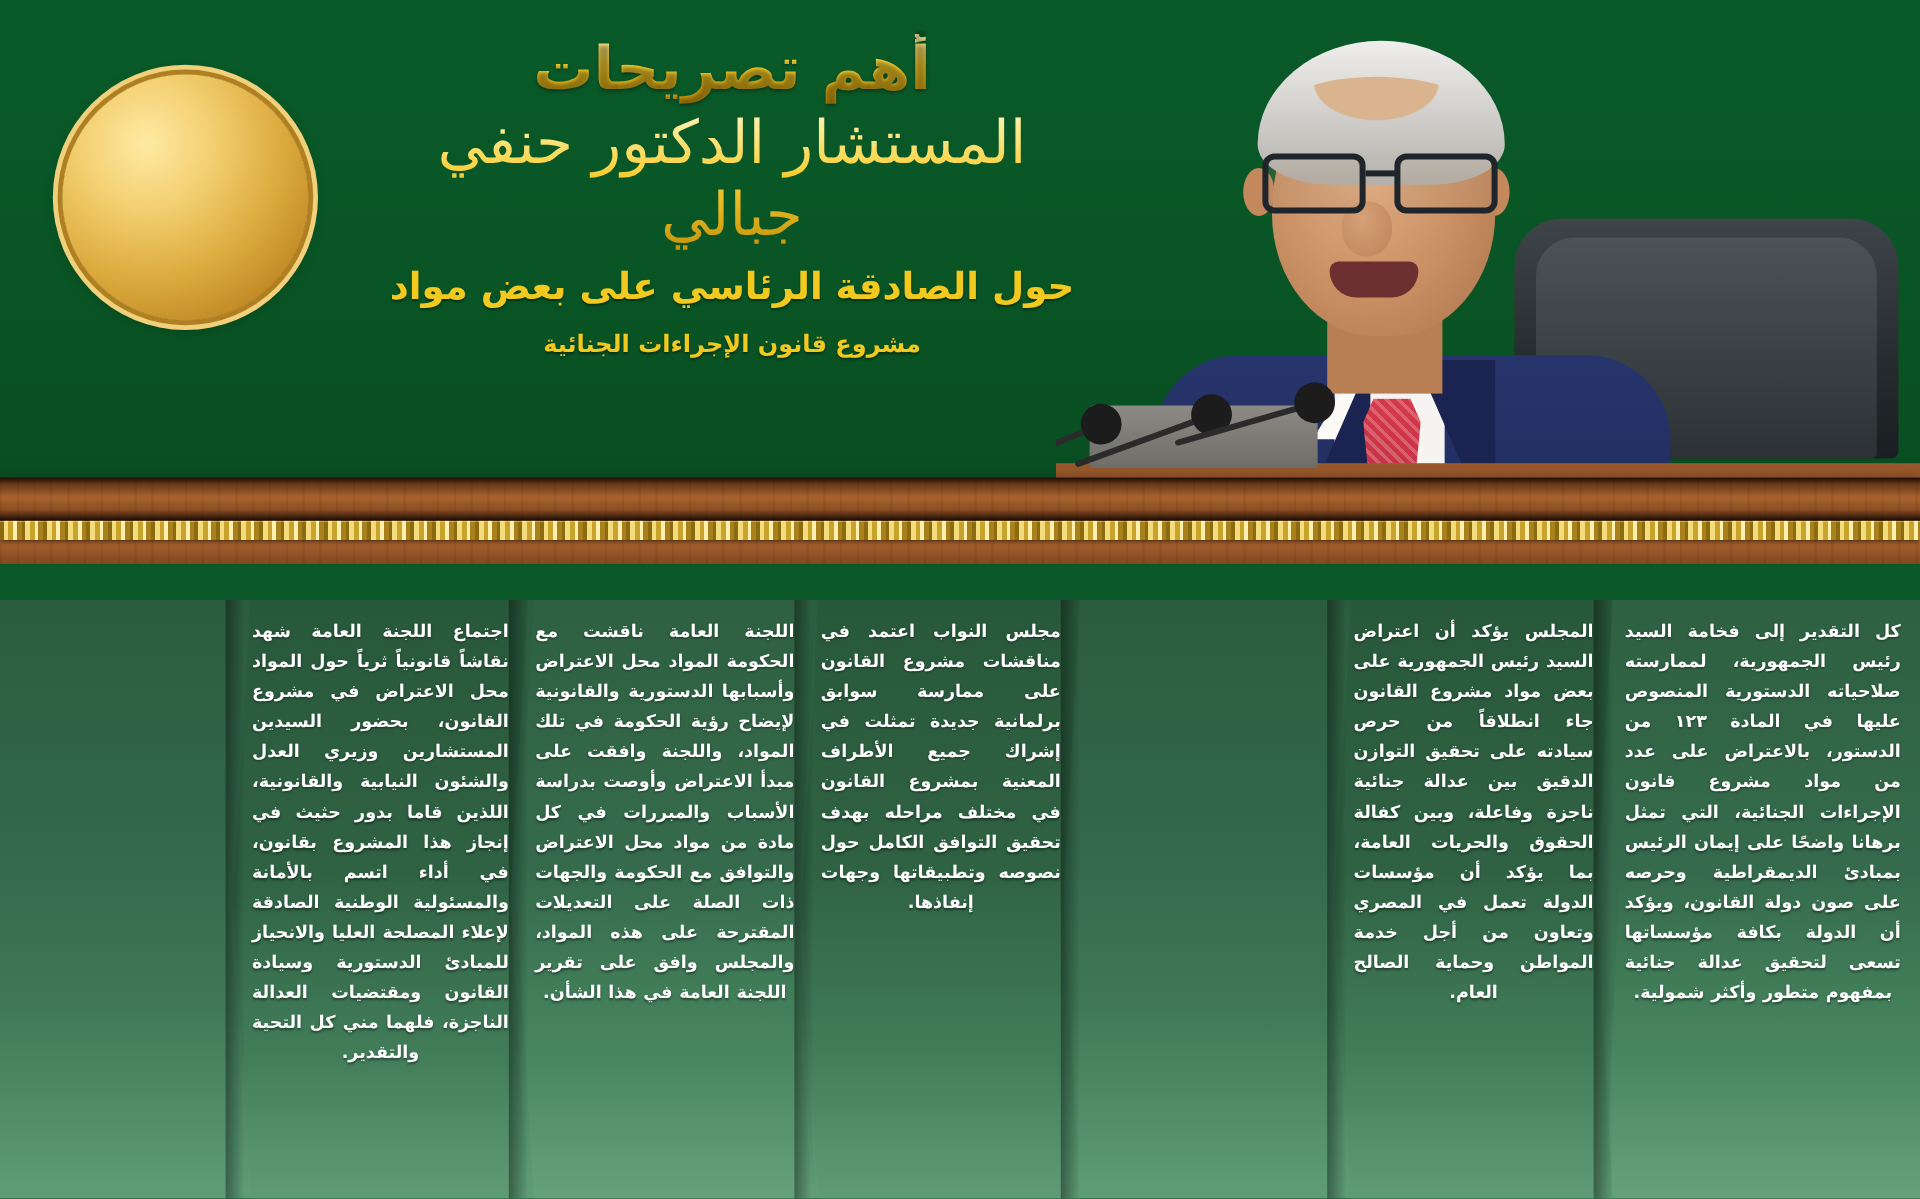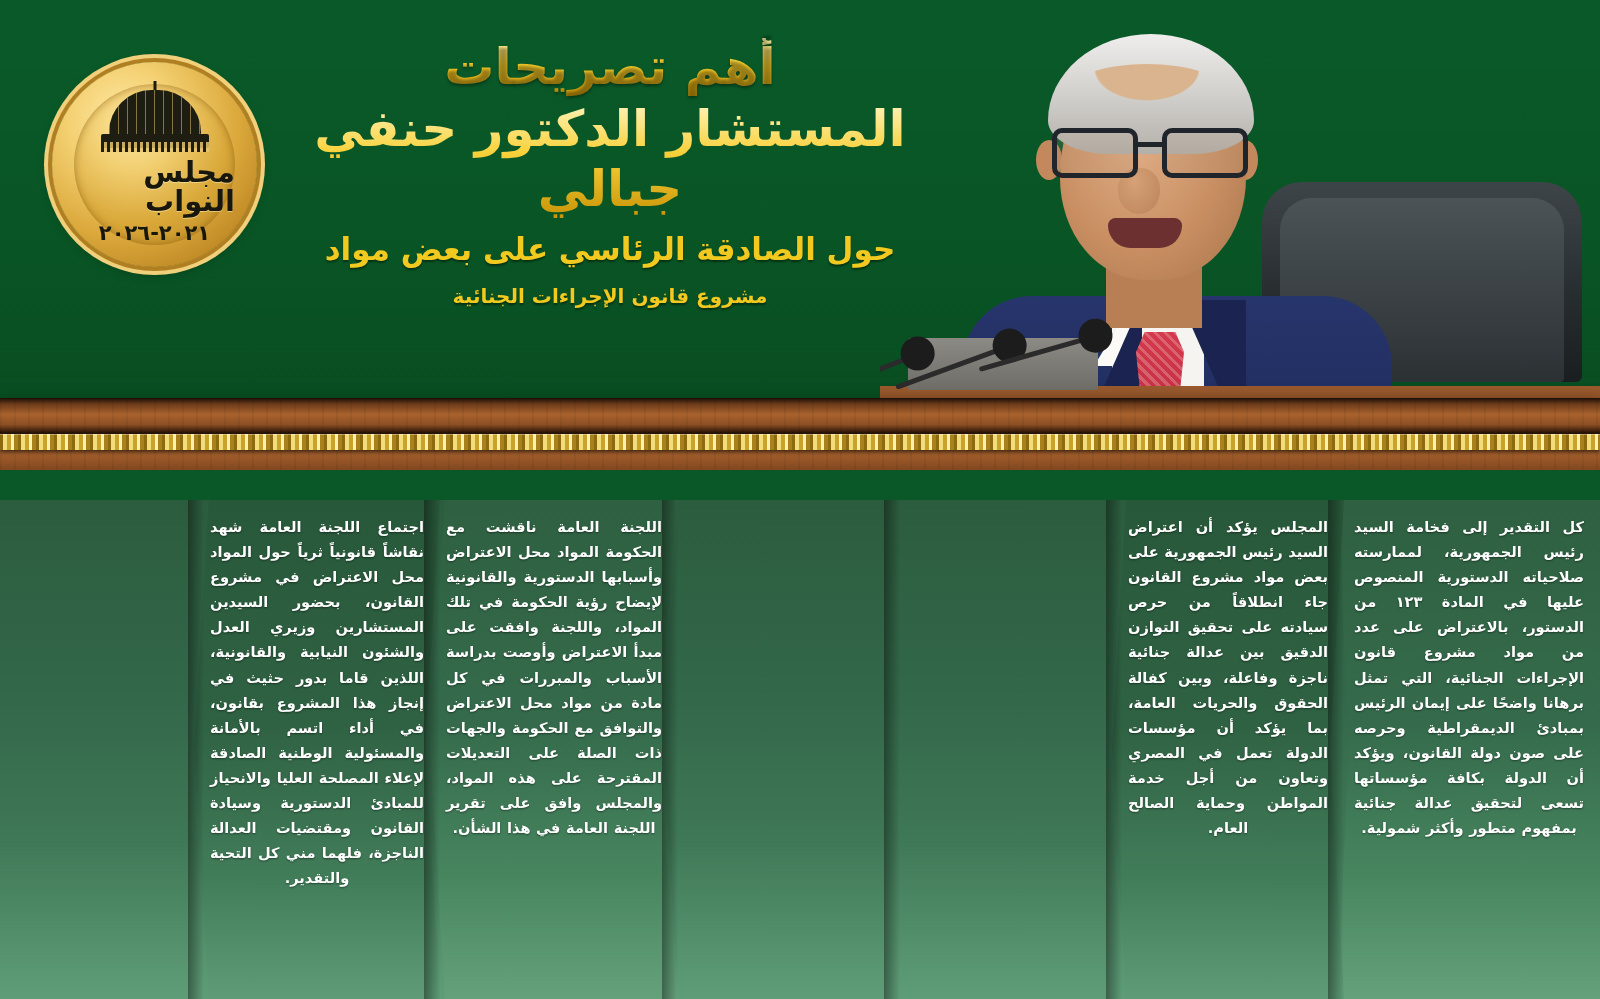--- a/index.html
+++ b/index.html
@@ -64,31 +64,31 @@
   .seal-word{
     font-size:29px;font-weight:700;color:#17170d;line-height:1;margin-top:6px;
     text-shadow:0 1px 0 rgba(255,240,190,.5);
   }
   .seal-years{
     font-size:21px;font-weight:700;color:#17170d;letter-spacing:1px;margin-top:5px;
   }
 
   
   .headline{
-    position:absolute;left:300px;top:38px;width:620px;text-align:center;
+    position:absolute;left:300px;top:28px;width:620px;text-align:center;
   }
   .h-line1{
     font-size:50px;font-weight:800;line-height:1.18;
     color:#f3c71d;
     background:linear-gradient(180deg,#fff0a8 0%,#f6cd2b 45%,#c79306 100%);
     -webkit-background-clip:text;background-clip:text;-webkit-text-fill-color:transparent;
     text-shadow:0 2px 3px rgba(0,0,0,.35);
   }
   .h-line2{
-    font-size:50px;font-weight:700;line-height:1.2;margin-top:2px;
+    font-size:50px;font-weight:400;line-height:1.2;margin-top:2px;
     background:linear-gradient(180deg,#fff6c2 0%,#f8d13a 45%,#c79306 100%);
     -webkit-background-clip:text;background-clip:text;-webkit-text-fill-color:transparent;
   }
   .h-line3{
     font-size:31px;font-weight:800;line-height:1.35;margin-top:10px;
     color:#f2c91f;text-shadow:0 2px 2px rgba(0,0,0,.4);
   }
   .h-line4{
     font-size:20px;font-weight:800;line-height:1.35;margin-top:12px;
     color:#f2c91f;text-shadow:0 2px 2px rgba(0,0,0,.4);
@@ -223,31 +223,20 @@
 </style>
 </head>
 <body>
 
 <div id="stage">
 
   <div class="hero">
 
     <div class="seal">
       <div class="ring"></div>
-      <div class="inner">
-        <div class="dome">
-          <div class="finial"></div>
-          <div class="cupola"></div>
-          <div class="ribs"></div>
-          <div class="base"></div>
-          <div class="cols"></div>
-        </div>
-        <div class="seal-word">مجلس النواب</div>
-        <div class="seal-years">٢٠٢١-٢٠٢٦</div>
-      </div>
     </div>
 
     <div class="headline">
       <div class="h-line1">أهم تصريحات</div>
       <div class="h-line2">المستشار الدكتور حنفي جبالي</div>
       <div class="h-line3">حول الصادقة الرئاسي على بعض مواد</div>
       <div class="h-line4">مشروع قانون الإجراءات الجنائية</div>
     </div>
 
     <div class="photo">
@@ -302,20 +291,23 @@
       </div>
       <div class="edge-dark" style="right:256px;"></div>
 
       <div class="panel shade-b" style="right:256px;width:232px;clip-path:polygon(6% 0,100% 0,94% 50%,100% 100%,6% 100%,0 50%);">
         <span class="txt">المجلس يؤكد أن اعتراض السيد رئيس الجمهورية على بعض مواد مشروع القانون جاء انطلاقاً من حرص سيادته على تحقيق التوازن الدقيق بين عدالة جنائية ناجزة وفاعلة، وبين كفالة الحقوق والحريات العامة، بما يؤكد أن مؤسسات الدولة تعمل في المصري وتعاون من أجل خدمة المواطن وحماية الصالح العام.</span>
       </div>
       <div class="edge-dark" style="right:478px;"></div>
 
       <div class="edge-dark" style="right:700px;"></div>
 
+      <div class="panel shade-b" style="right:700px;width:232px;clip-path:polygon(6% 0,100% 0,94% 50%,100% 100%,6% 100%,0 50%);">
+        <span class="txt">مجلس النواب اعتمد في مناقشات مشروع القانون على ممارسة سوابق برلمانية جديدة تمثلت في إشراك جميع الأطراف المعنية بمشروع القانون في مختلف مراحله بهدف تحقيق التوافق الكامل حول نصوصه وتطبيقاتها وجهات إنفاذها.</span>
+      </div>
       <div class="edge-dark" style="right:922px;"></div>
 
       <div class="panel shade-a" style="right:922px;width:248px;clip-path:polygon(6% 0,100% 0,94% 50%,100% 100%,6% 100%,0 50%);">
         <span class="txt">اللجنة العامة ناقشت مع الحكومة المواد محل الاعتراض وأسبابها الدستورية والقانونية لإيضاح رؤية الحكومة في تلك المواد، واللجنة وافقت على مبدأ الاعتراض وأوصت بدراسة الأسباب والمبررات في كل مادة من مواد محل الاعتراض والتوافق مع الحكومة والجهات ذات الصلة على التعديلات المقترحة على هذه المواد، والمجلس وافق على تقرير اللجنة العامة في هذا الشأن.</span>
       </div>
       <div class="edge-dark" style="right:1160px;"></div>
 
       <div class="panel shade-b" style="right:1160px;width:246px;clip-path:polygon(6% 0,100% 0,94% 50%,100% 100%,6% 100%,0 50%);">
         <span class="txt">اجتماع اللجنة العامة شهد نقاشاً قانونياً ثرياً حول المواد محل الاعتراض في مشروع القانون، بحضور السيدين المستشارين وزيري العدل والشئون النيابية والقانونية، اللذين قاما بدور حثيث في إنجاز هذا المشروع بقانون، في أداء اتسم بالأمانة والمسئولية الوطنية الصادقة لإعلاء المصلحة العليا والانحياز للمبادئ الدستورية وسيادة القانون ومقتضيات العدالة الناجزة، فلهما مني كل التحية والتقدير.</span>
       </div>

